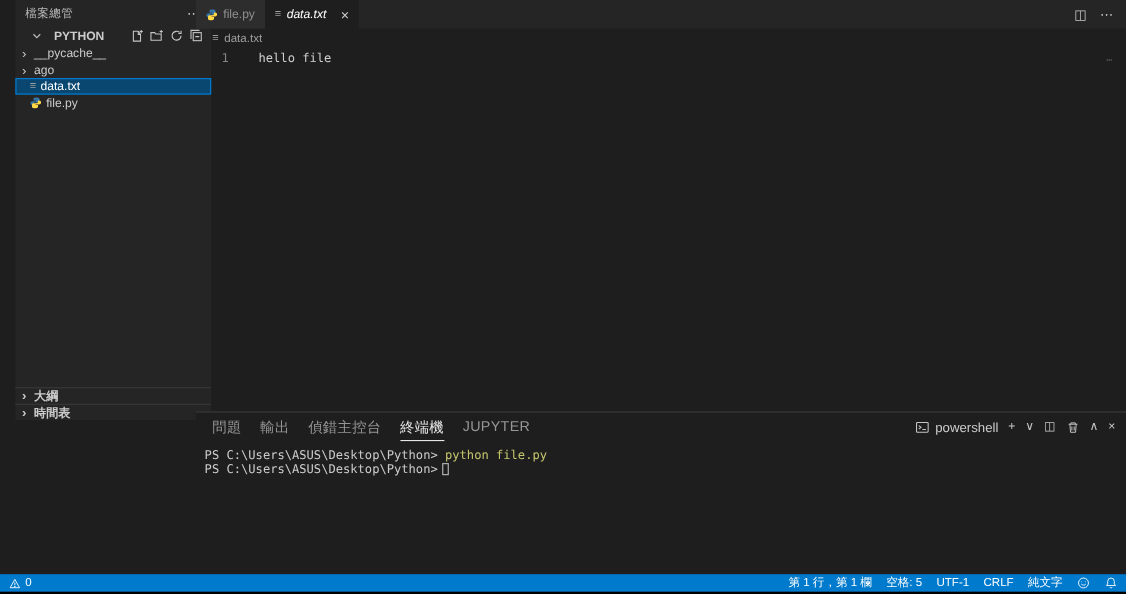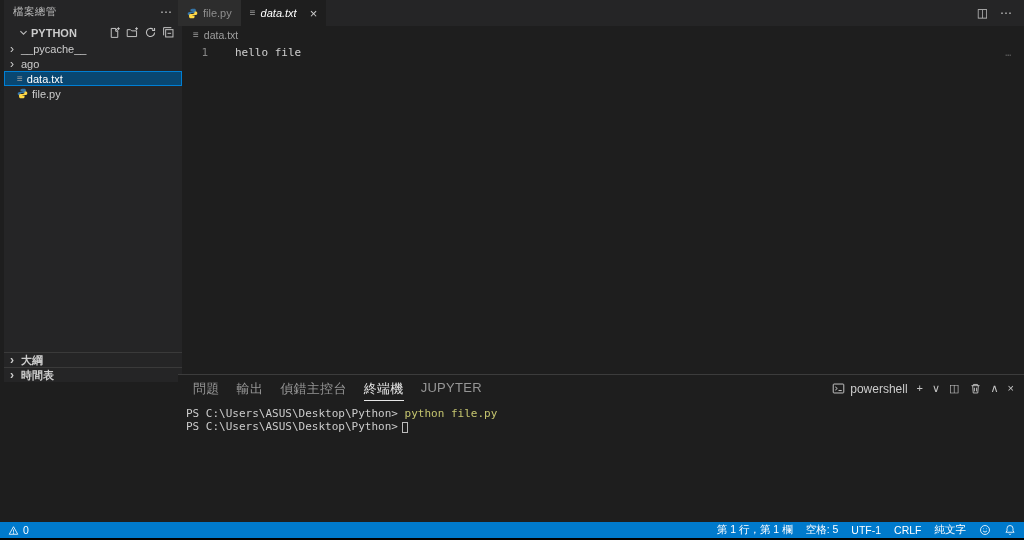--- a/index.html
+++ b/index.html
@@ -5,25 +5,25 @@
   * { box-sizing: border-box; margin: 0; padding: 0; }
   html,body { width:1024px; height:540px; background:#000; overflow:hidden; }
   .app {
     position:relative; width:1024px; height:540px;
     font-family:"Liberation Sans", sans-serif;
     background:var(--editor-bg,#1e1e1e); color:#ccc; font-size:11px;
   }
   svg { display:block; }
 
   
-  .sidebar { position:absolute; left:4px; top:0; width:178px; height:382px; background:var(--sidebar-bg,#252526); }
+  .sidebar { position:absolute; left:14px; top:0; width:178px; height:382px; background:var(--sidebar-bg,#252526); }
   .sb-title-row { height:24px; display:flex; align-items:center; justify-content:space-between; padding:0 10px 0 9px; color:#b8b8b8; }
   .sb-title { font-size:10.5px; letter-spacing:.4px; }
   .icon-glyph { color:#c5c5c5; cursor:pointer; font-size:12px; line-height:1; }
-  .section-row { height:17px; display:flex; align-items:center; gap:2px; padding-left:14px; font-weight:bold; color:#cccccc; }
+  .section-row { height:17px; display:flex; align-items:center; gap:10px; padding-left:14px; font-weight:bold; color:#cccccc; }
   .section-row .chev-svg { opacity:.9; }
   .section-actions { margin-left:auto; display:flex; align-items:center; gap:5px; padding-right:7px; }
   .section-actions span { cursor:pointer; }
   .row { height:15px; display:flex; align-items:center; gap:4px; padding-left:6px; color:#cccccc; cursor:pointer; }
   .row.file { padding-left:13px; }
   .row.selected { background:var(--selection-bg,#094771); outline:1px solid var(--selection-border,#007fd4); outline-offset:-1px; color:#ffffff; }
   .chev-right { color:#cccccc; font-size:12px; width:7px; line-height:1; }
   .file-glyph { color:#9d9d9d; font-size:10px; line-height:1; }
   .sb-bottom { position:absolute; bottom:0; left:0; right:0; }
   .bottom-row { height:15px; border-top:1px solid #3a3a3a; display:flex; align-items:center; gap:4px; padding-left:6px; font-weight:bold; color:#cccccc; cursor:pointer; }

